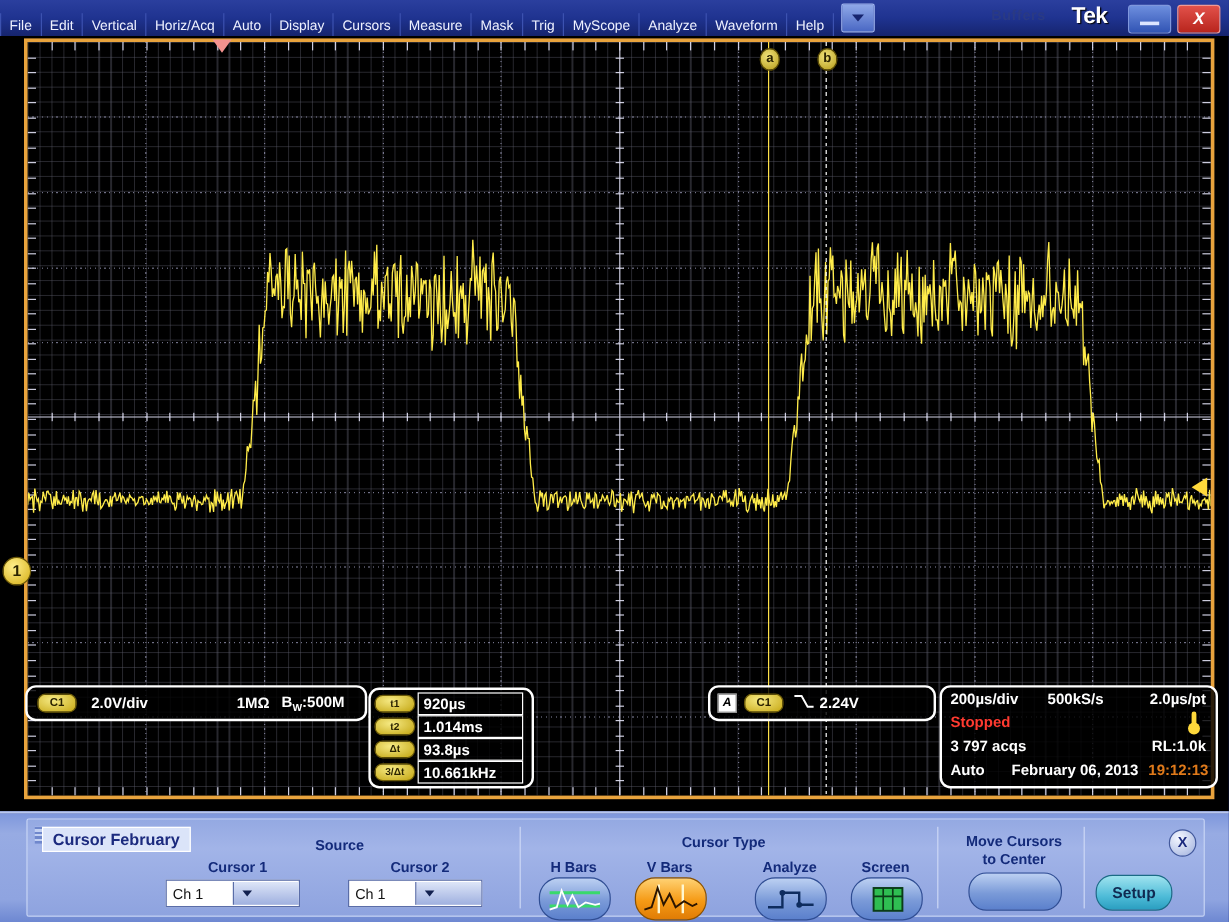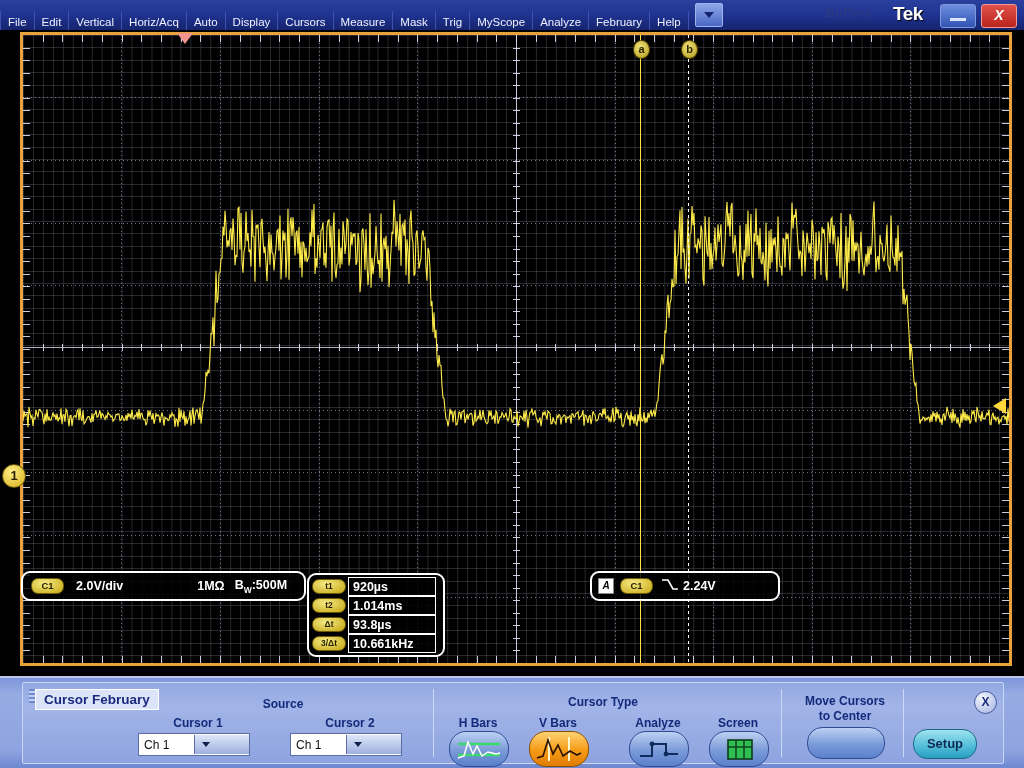--- a/index.html
+++ b/index.html
@@ -176,21 +176,21 @@
     <div class="mi">Vertical</div>
     <div class="mi">Horiz/Acq</div>
     <div class="mi">Auto</div>
     <div class="mi">Display</div>
     <div class="mi">Cursors</div>
     <div class="mi">Measure</div>
     <div class="mi">Mask</div>
     <div class="mi">Trig</div>
     <div class="mi">MyScope</div>
     <div class="mi">Analyze</div>
-    <div class="mi">February</div>
+    <div class="mi">Waveform</div>
     <div class="mi">Help</div>
     <div class="dropbtn"></div>
   </div>
   <div class="watermark">Buffers</div>
   <div class="tek">Tek</div>
   <div class="winbtn min-btn"></div>
   <div class="winbtn close-btn">X</div>
 </div>
 
 <div class="scope">
@@ -573,20 +573,35 @@
       <span class="badge" style="margin-left:6px">C1</span>
       <span class="slope">
         <svg width="18" height="13" viewBox="0 0 18 13">
           <polyline points="1,2 7,2 12,11 17,11" fill="none" stroke="#fff" stroke-width="1.6"></polyline>
         </svg>
       </span>
       <span>2.24V</span>
     </div>
   </div>
 
+  <div class="robox" id="hbox">
+    <span class="l1">200µs/div</span>
+    <span class="l1" style="left:88px">500kS/s</span>
+    <span class="l1b">2.0µs/pt</span>
+    <span class="l2">Stopped</span>
+    <span class="l3">3 797 acqs</span>
+    <span class="l3b">RL:1.0k</span>
+    <span class="l4">Auto</span>
+    <span class="l4b">February 06, 2013</span>
+    <span class="l4c">19:12:13</span>
+    <span class="thermo">
+      <span class="stem"></span>
+        <span class="bulb"></span>
+    </span>
+  </div>
 </div>
 
 <div class="ctrlbar">
   <div class="ctrlpanel">
     <div class="grip"></div>
     <div class="cc-title">Cursor February</div>
 
     <div class="lbl" style="left:200px;top:14px;width:120px">Source</div>
     <div class="lbl" style="left:110px;top:33px;width:130px">Cursor 1</div>
     <div class="lbl" style="left:262px;top:33px;width:130px">Cursor 2</div>

